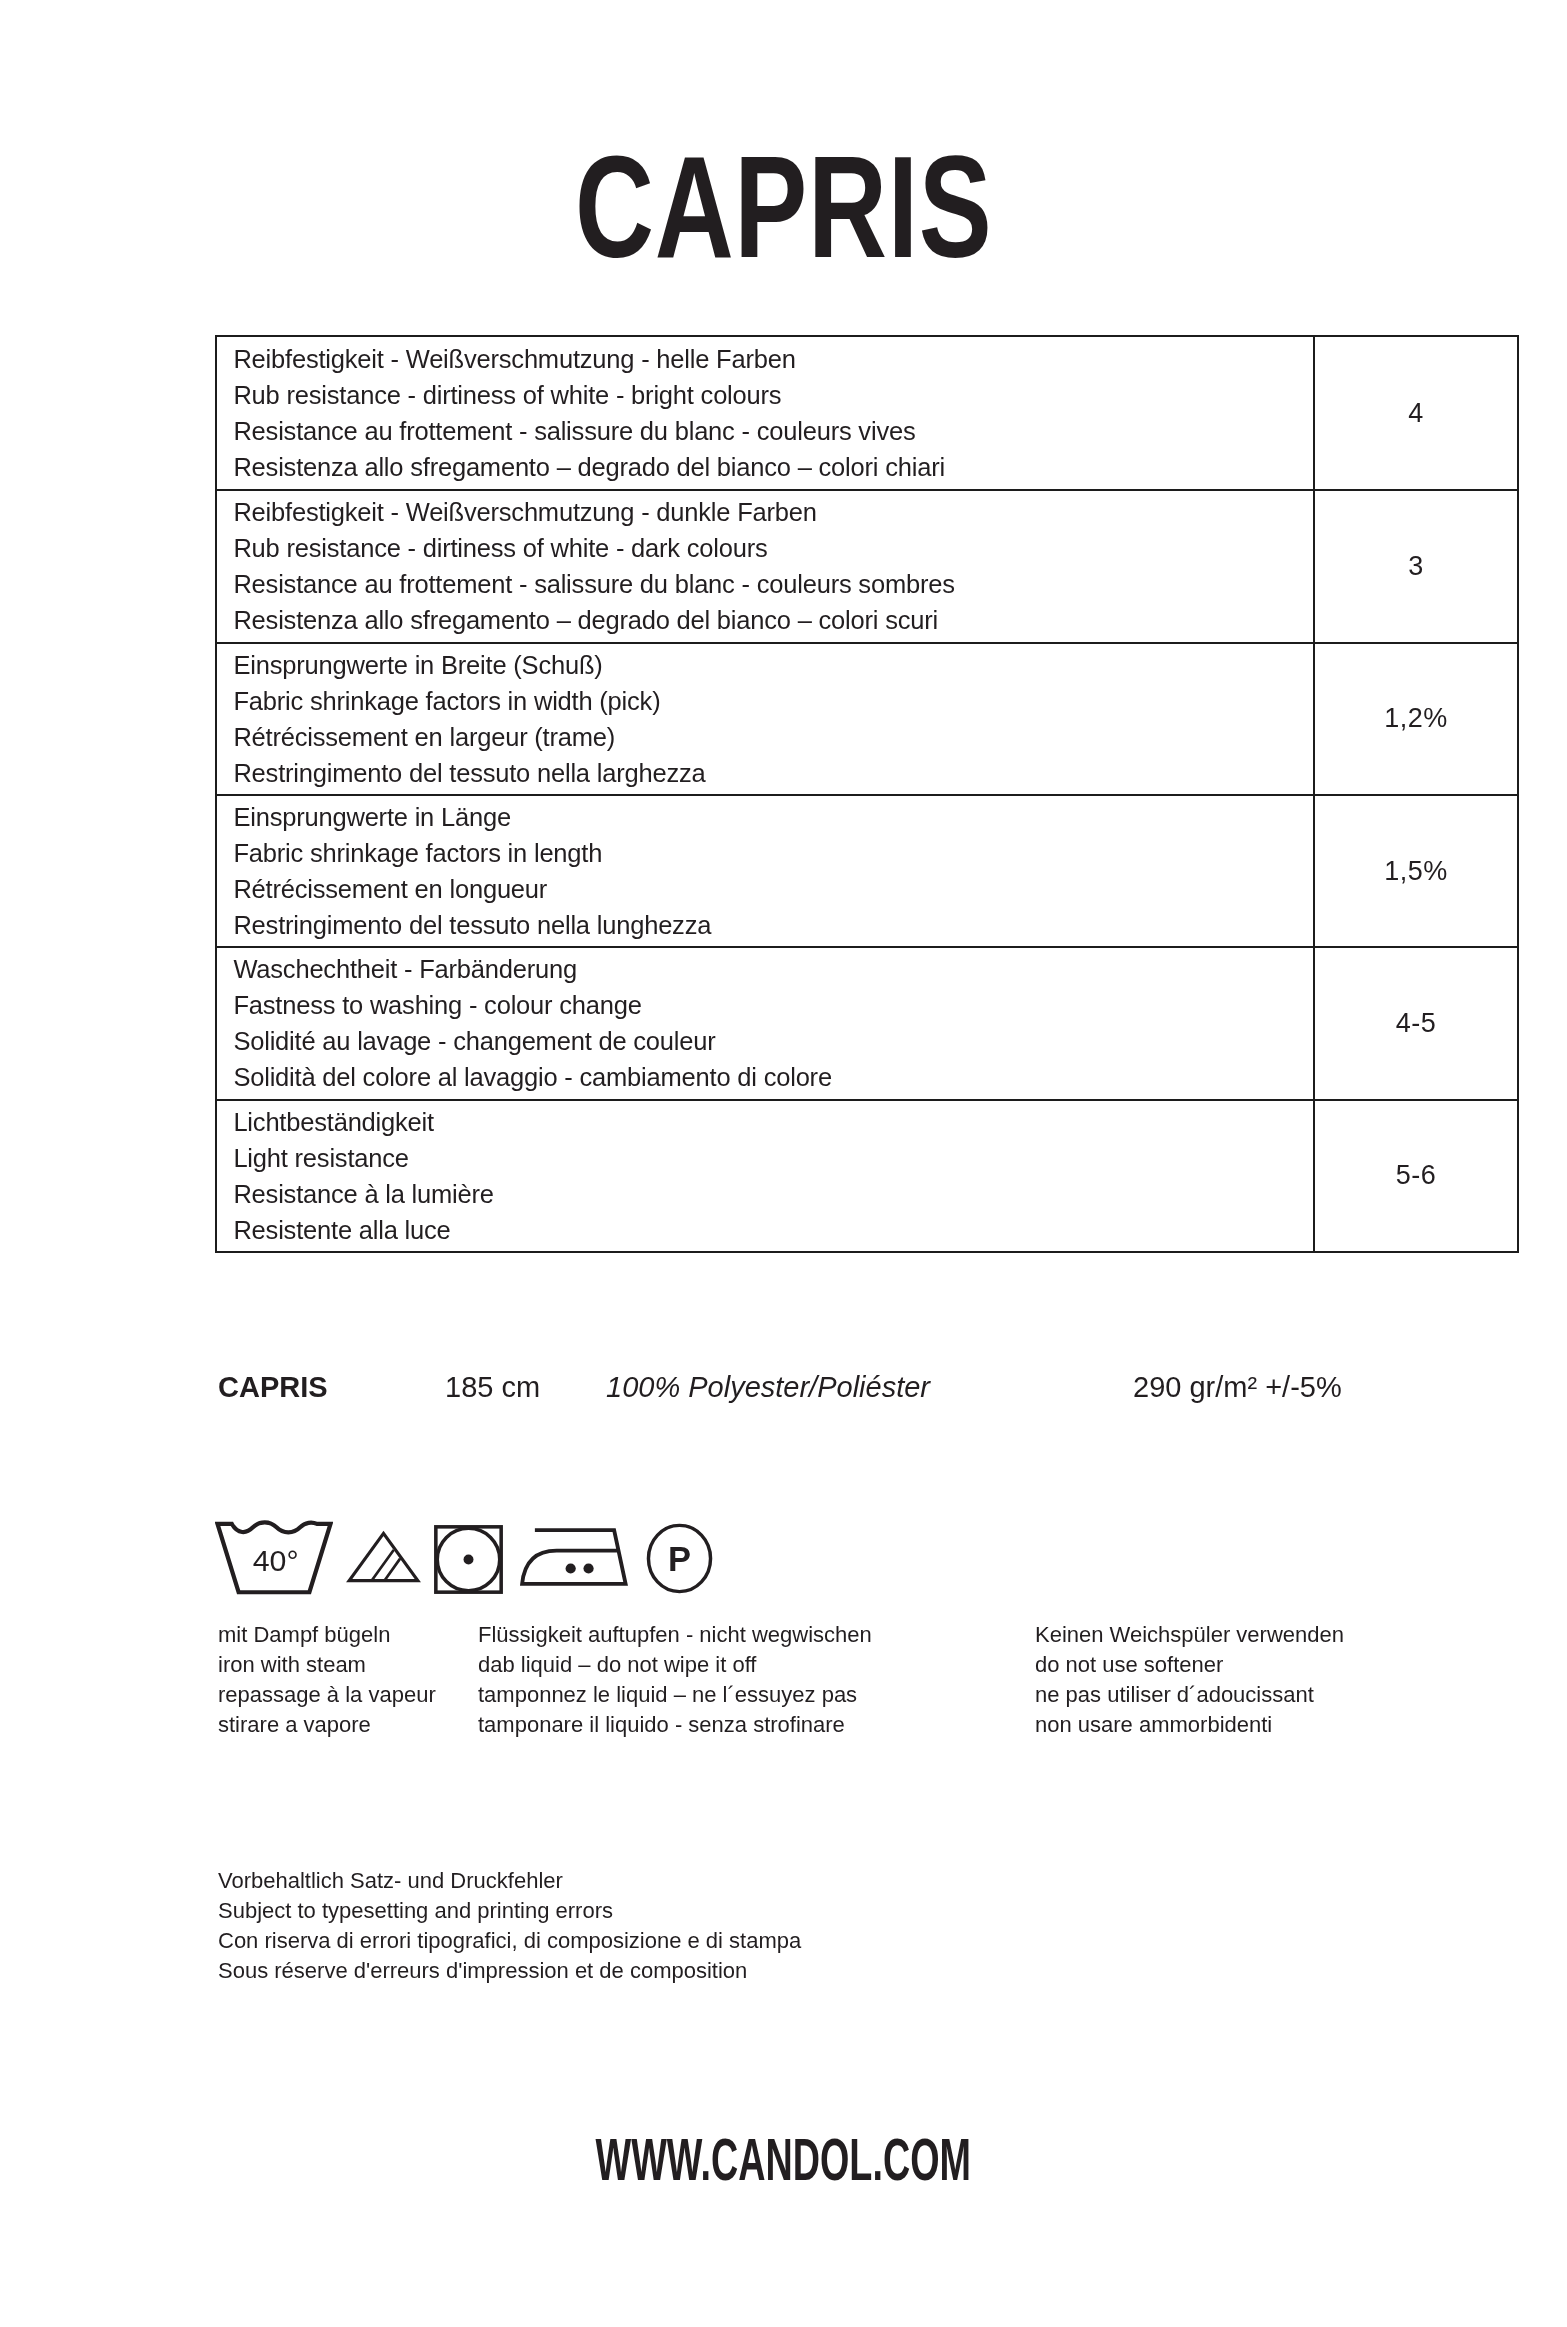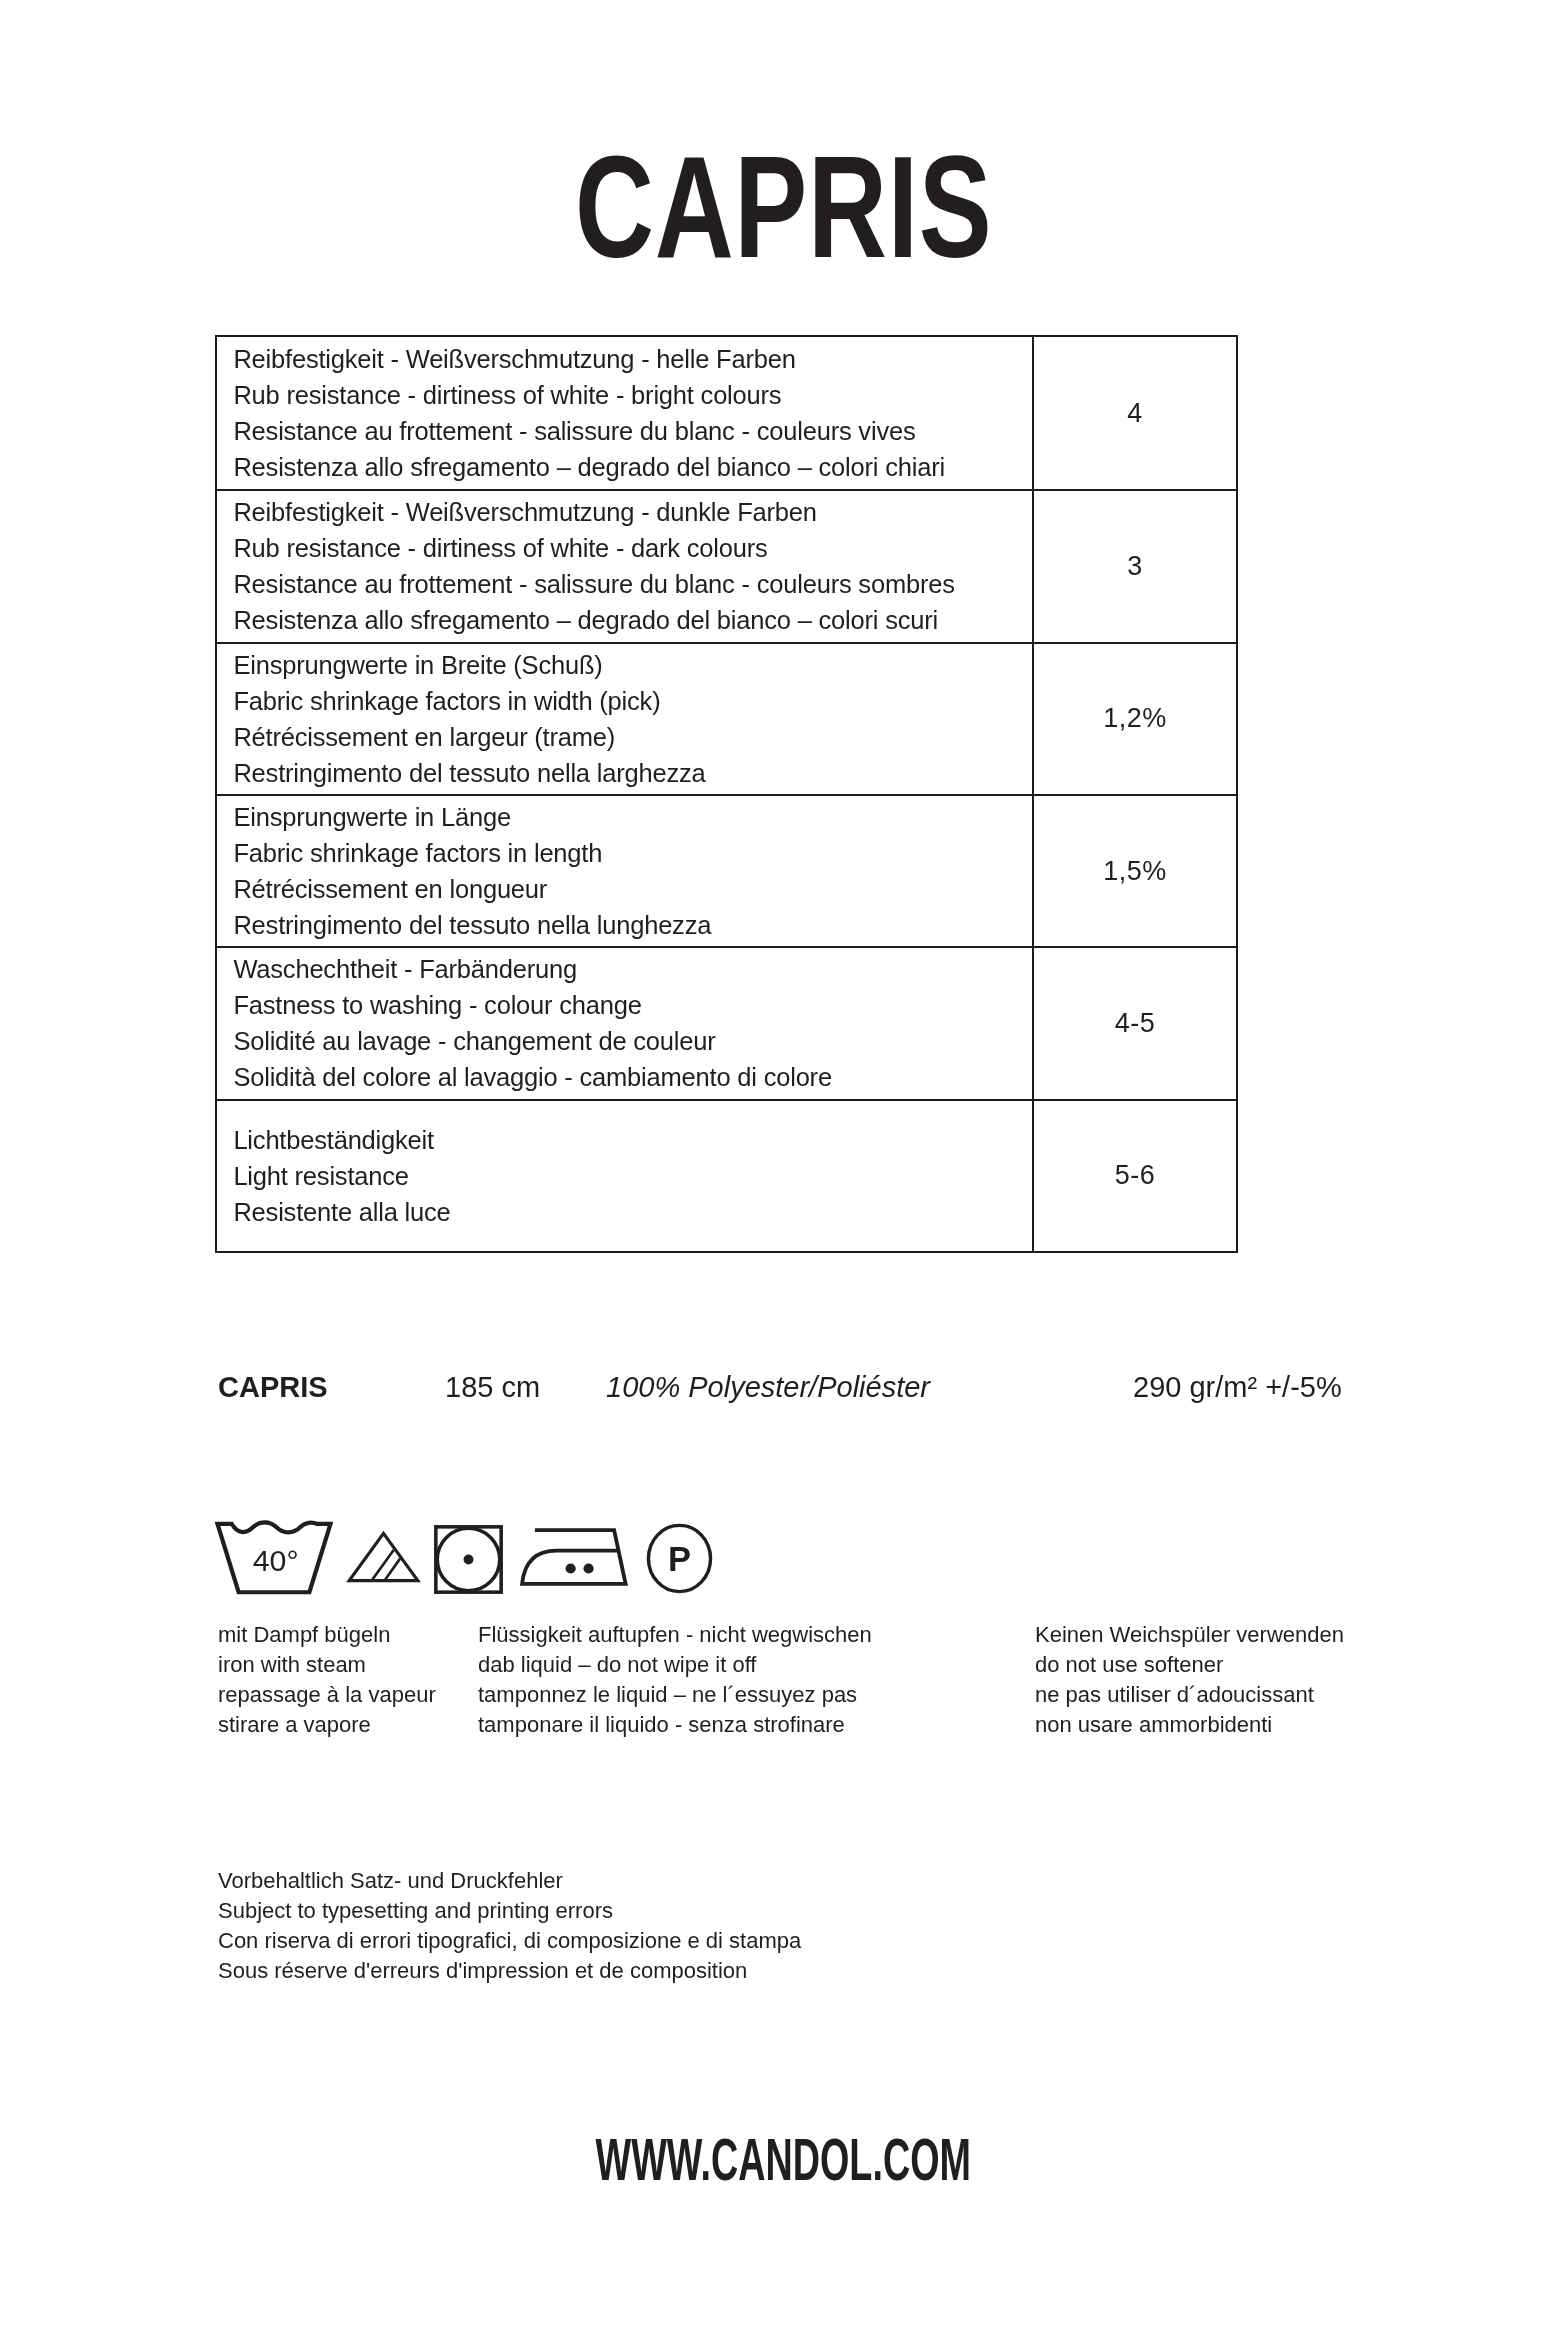--- a/index.html
+++ b/index.html
@@ -16,21 +16,21 @@
   
   .title {
     position:absolute; top:136px; left:0; width:100%;
     text-align:center; font-size:144px; font-weight:bold; line-height:1;
     letter-spacing:0.9px; white-space:nowrap;
   }
   .title .squeeze { display:inline-block; transform:scaleX(0.76); transform-origin:center; }
   
   .table {
     position:absolute; left:215px; top:335px;
-    width:1023px; height:918px;
+    width:1304px; height:918px;
     border:2.7px solid #1c1c1c;
     display:grid; grid-template-rows:repeat(6,1fr);
   }
   .trow { display:flex; min-height:0; }
   .trow + .trow { border-top:2.7px solid #1c1c1c; }
   .tdesc {
     flex:1 1 auto; padding:0 9px 0 16.4px;
     display:flex; flex-direction:column; justify-content:center;
   }
   .tline { font-size:25.5px; line-height:36px; letter-spacing:-0.2px; white-space:nowrap; }
@@ -126,20 +126,21 @@
         <div class="tline">Solidité au lavage - changement de couleur</div>
         <div class="tline">Solidità del colore al lavaggio - cambiamento di colore</div>
       </div>
       <div class="tval">4-5</div>
     </div>
 
     <div class="trow">
       <div class="tdesc">
         <div class="tline">Lichtbeständigkeit</div>
         <div class="tline">Light resistance</div>
+        <div class="tline">Resistance à la lumière</div>
         <div class="tline">Resistente alla luce</div>
       </div>
       <div class="tval">5-6</div>
     </div>
 
   </div>
 
   <div class="product">
     <span class="p-name">CAPRIS</span>
     <span class="p-width">185 cm</span>

